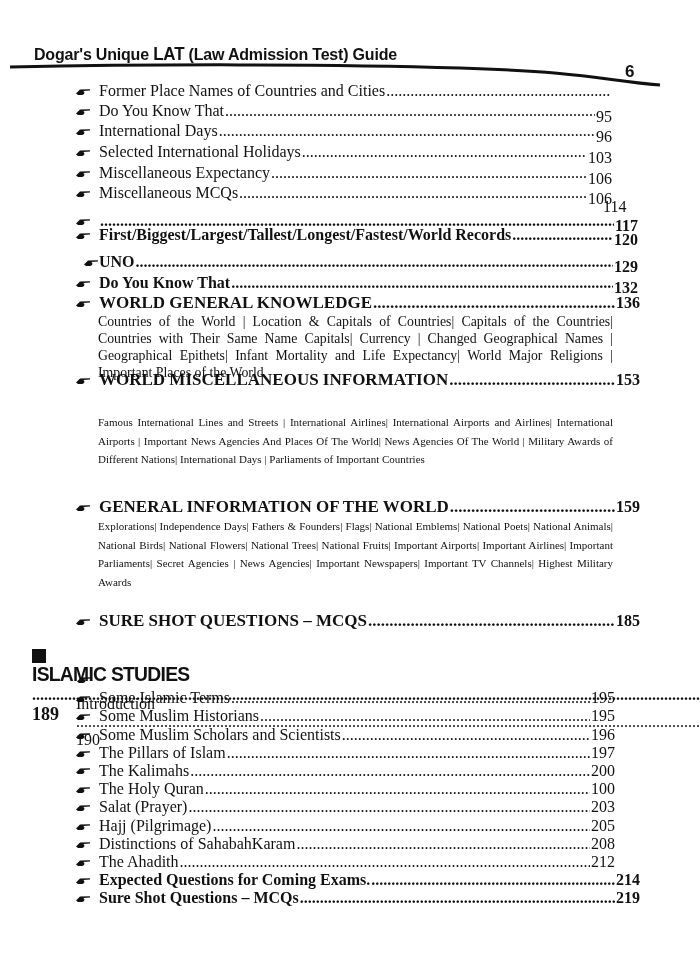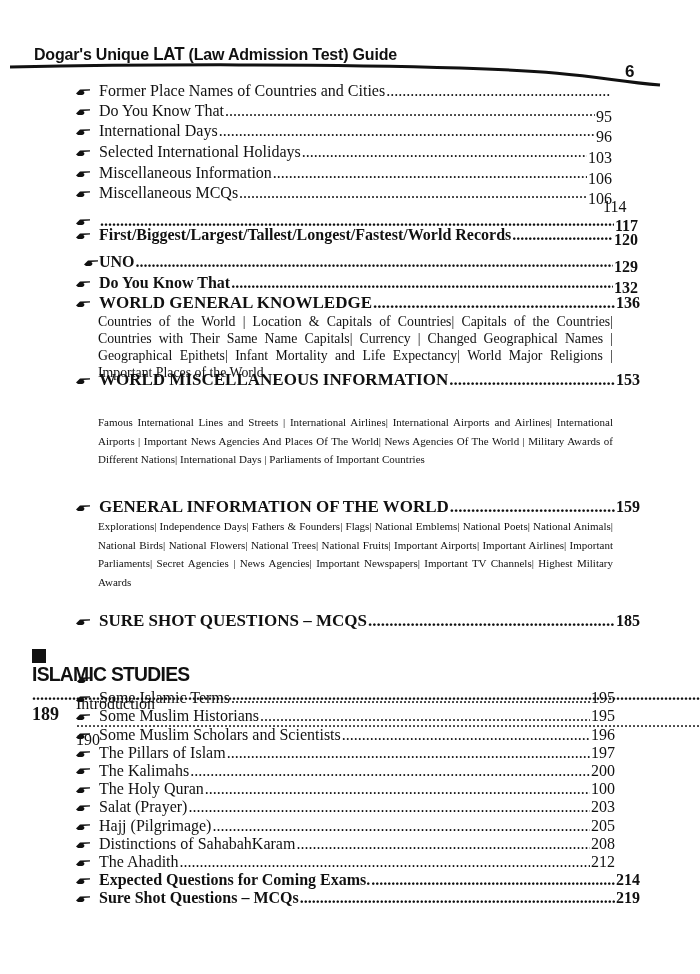--- a/index.html
+++ b/index.html
@@ -67,21 +67,21 @@
           <path d="M1 5.5 L5 1.5 L15 1.2 L15 2.6 L8 3 C10 3.3 10 6.8 7 6.9 L3 6.9 Z" fill="#111"></path>
         </svg></span>
       <span class="title ">Selected International Holidays</span>
       <span class="dots "></span>
       <span class="pg " style="position: relative; top: 6px;">103</span>
     </div>
     <div class="entry" style="top: 164px; width: 537px;">
       <span class="bullet"><svg class="hand" viewBox="0 0 16 8" width="16" height="8">
           <path d="M1 5.5 L5 1.5 L15 1.2 L15 2.6 L8 3 C10 3.3 10 6.8 7 6.9 L3 6.9 Z" fill="#111"></path>
         </svg></span>
-      <span class="title ">Miscellaneous Information</span>
+      <span class="title ">Miscellaneous Expectancy</span>
       <span class="dots "></span>
       <span class="pg " style="position: relative; top: 6px;">106</span>
     </div>
     <div class="entry" style="top: 184px; width: 537px;">
       <span class="bullet"><svg class="hand" viewBox="0 0 16 8" width="16" height="8">
           <path d="M1 5.5 L5 1.5 L15 1.2 L15 2.6 L8 3 C10 3.3 10 6.8 7 6.9 L3 6.9 Z" fill="#111"></path>
         </svg></span>
       <span class="title ">Miscellaneous MCQs</span>
       <span class="dots "></span>
       <span class="pg " style="position: relative; top: 6px;">106</span>

